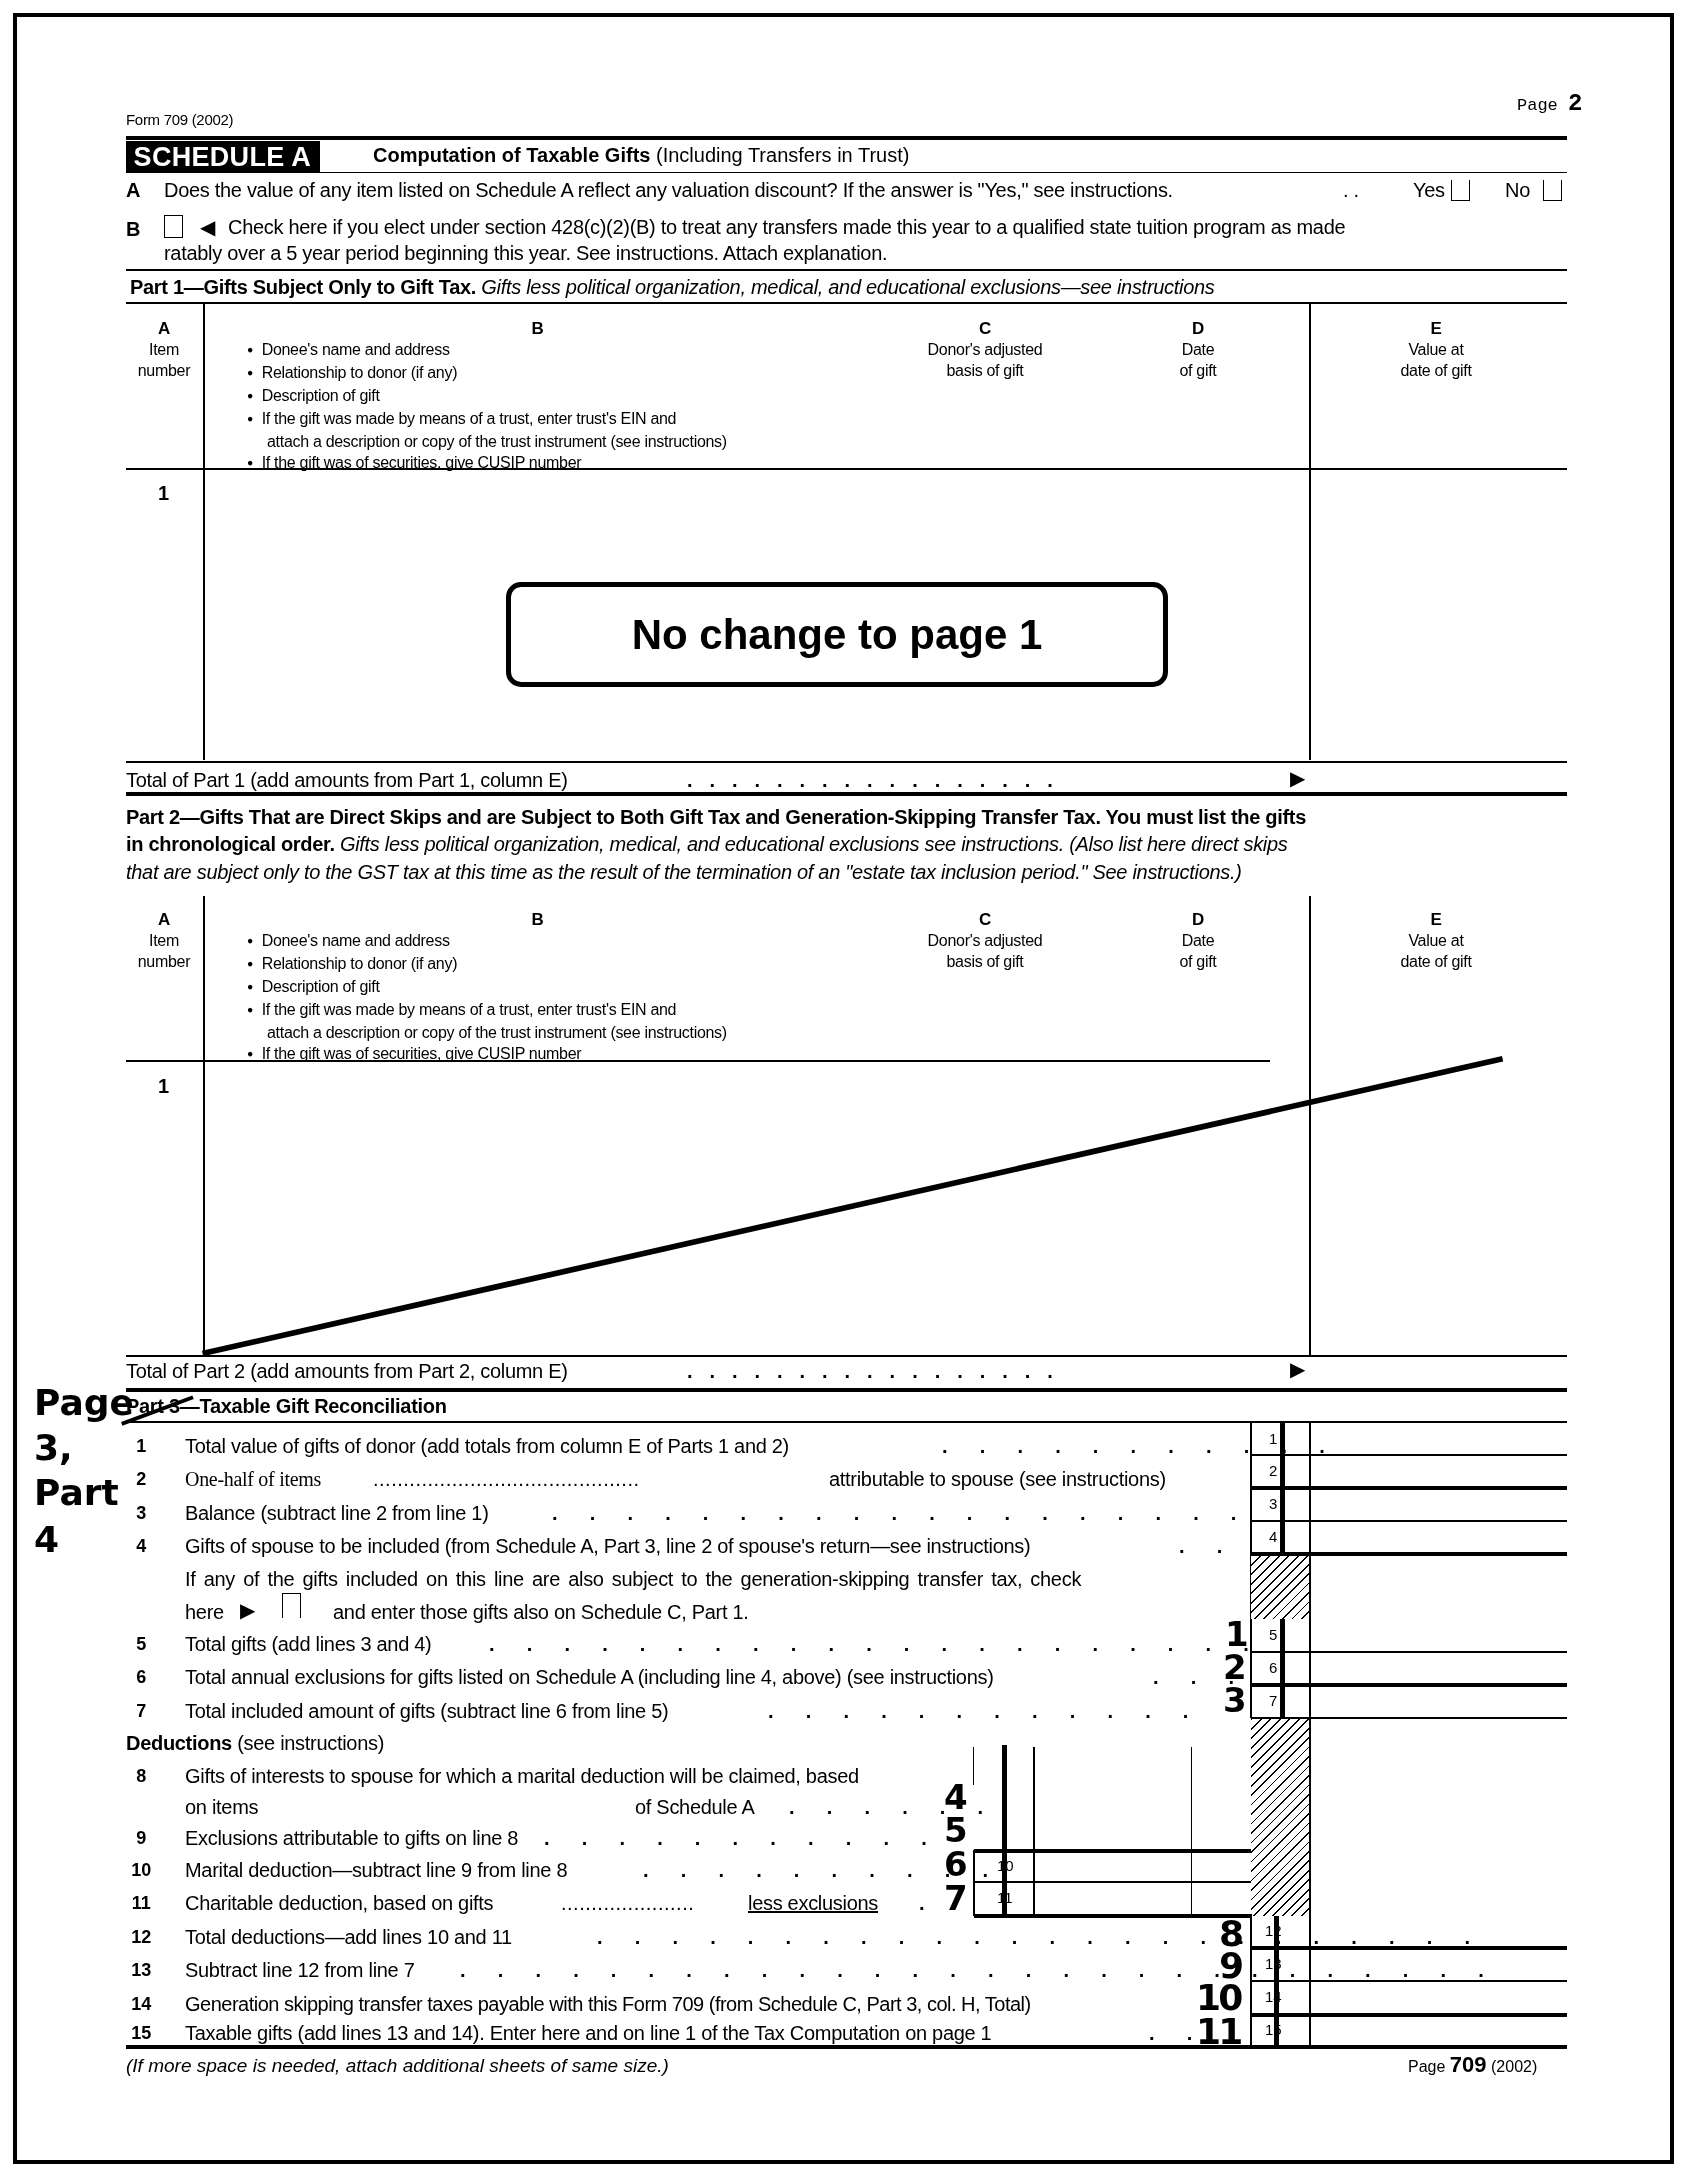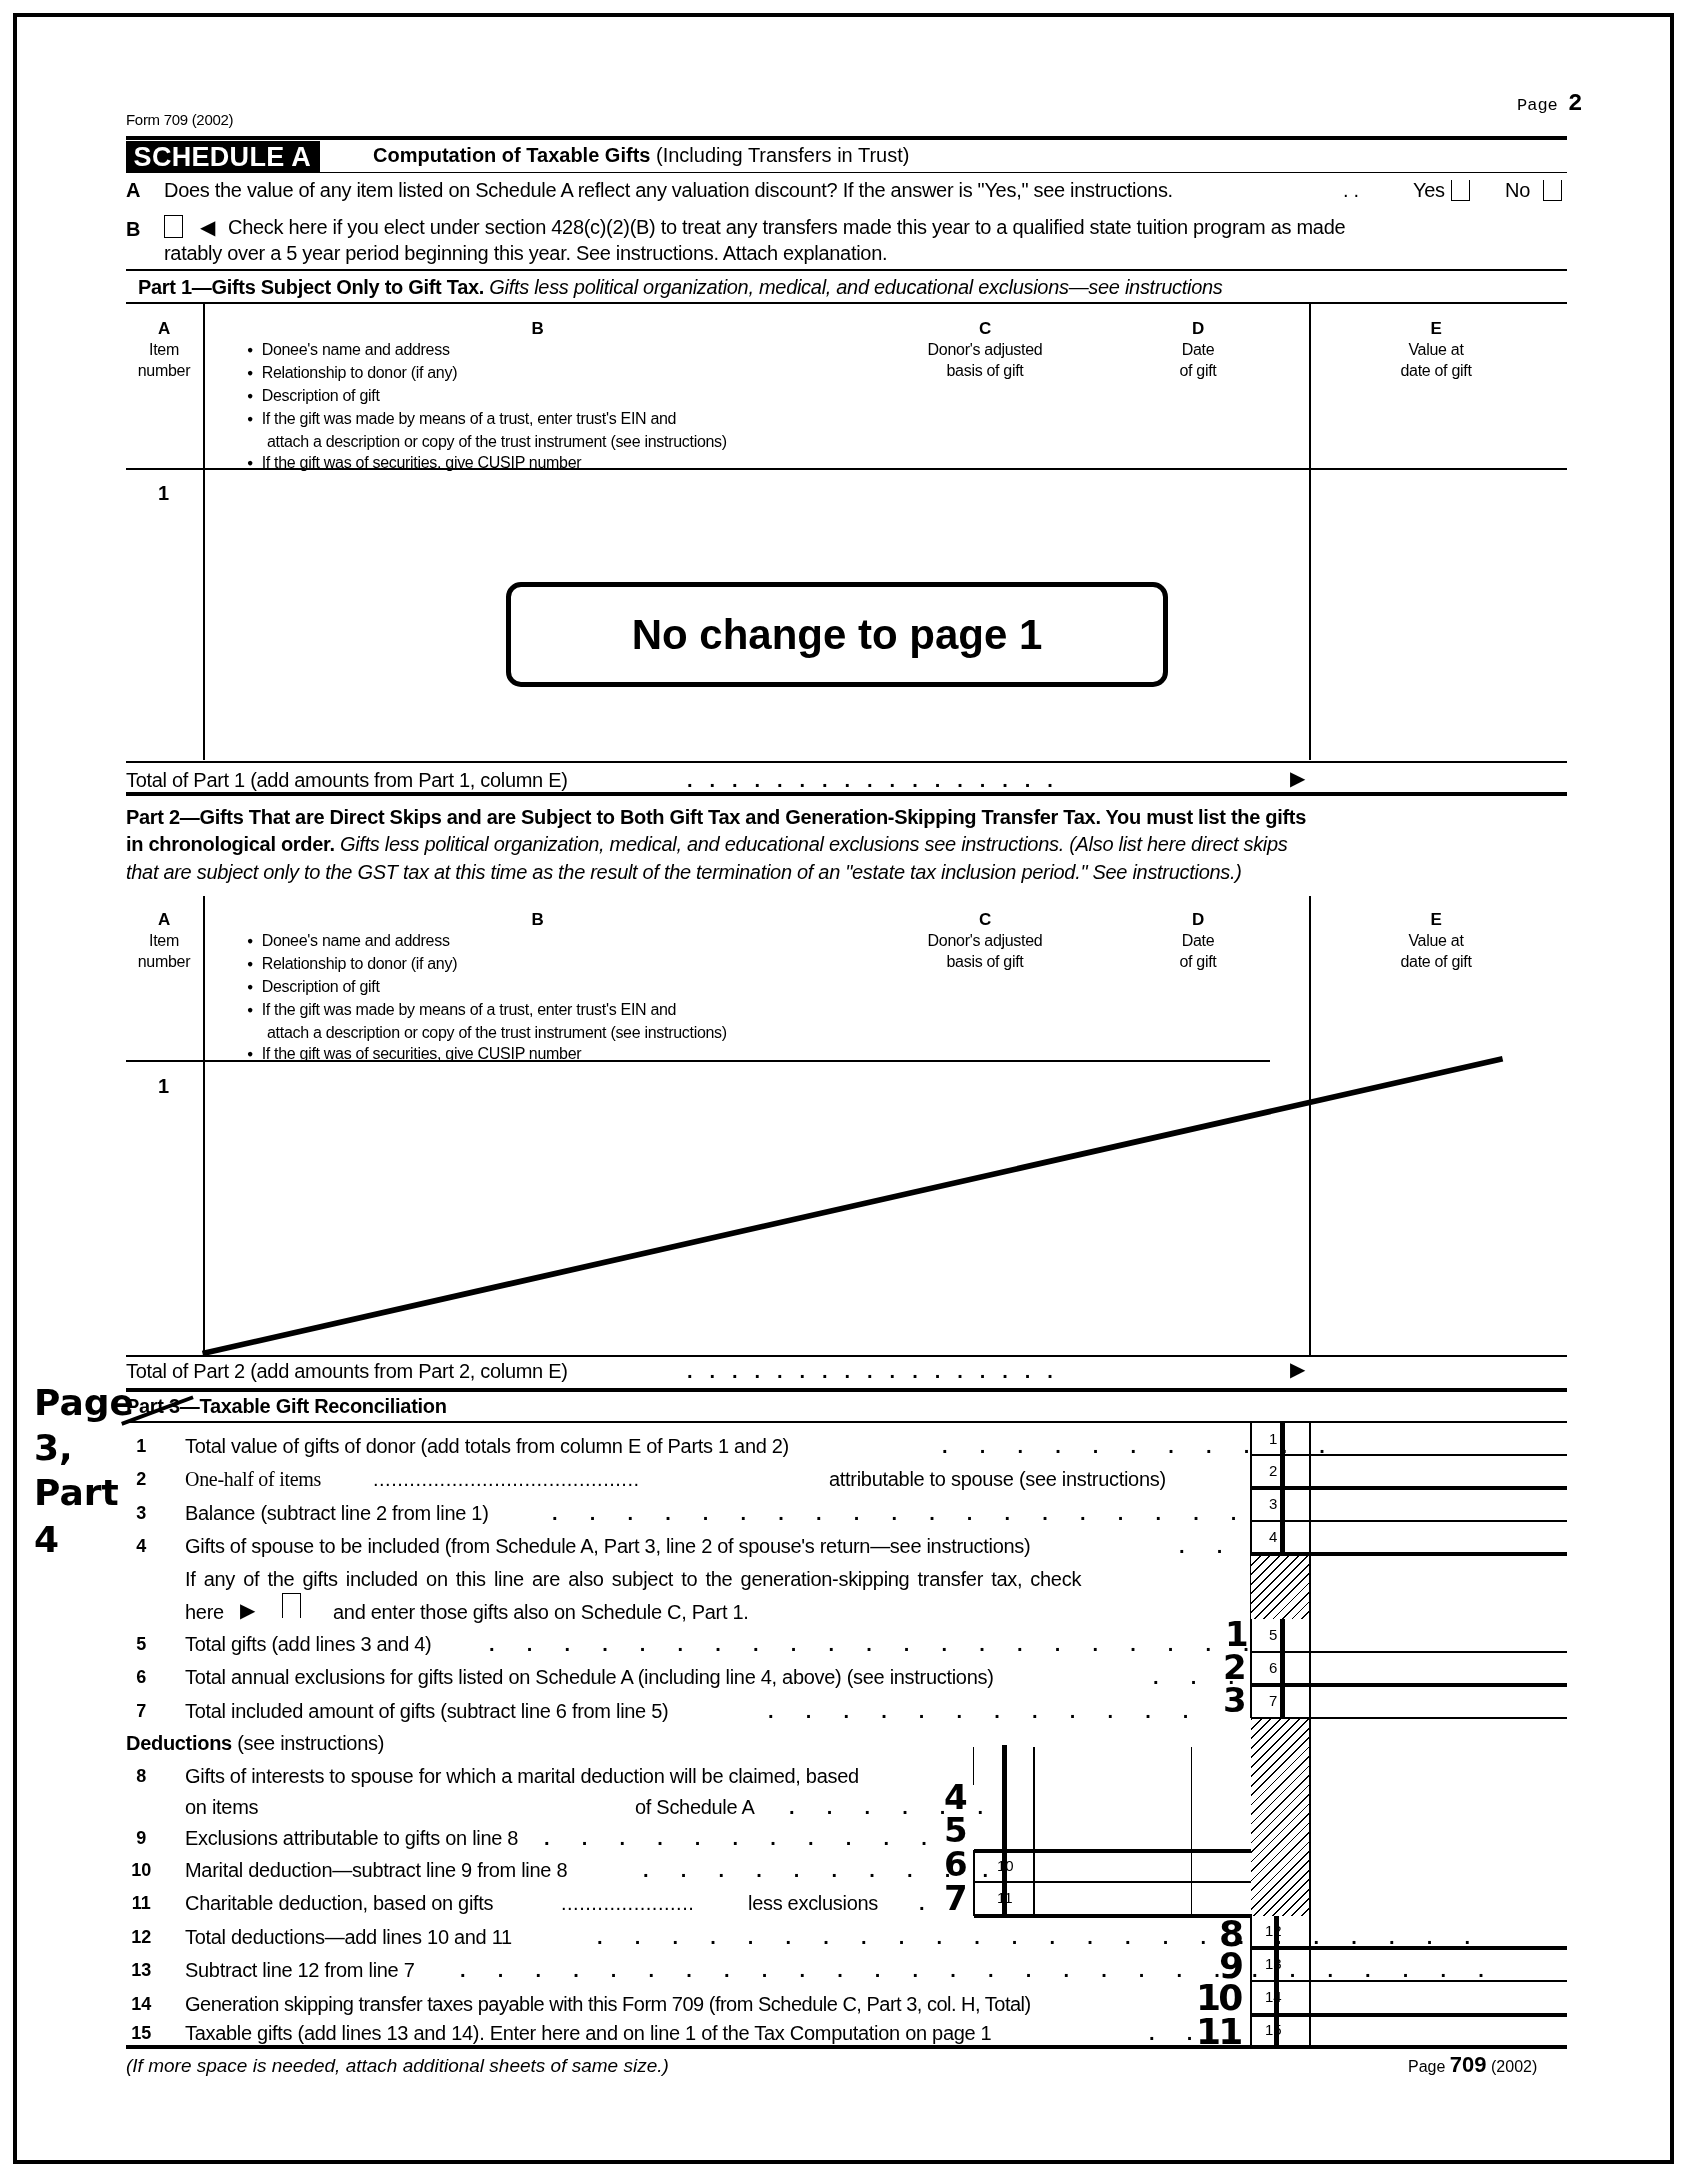--- a/index.html
+++ b/index.html
@@ -52,21 +52,21 @@
 <div class="t md" style="left:1505px;top:180px;">No</div>
 <div class="box" style="left:1543px;top:180px;width:19px;height:21px;border-top:none;"></div>
 
 <div class="t md b" style="left:126px;top:219px;">B</div>
 <div class="box" style="left:164px;top:215px;width:19px;height:23px;"></div>
 <div class="t md" style="left:200px;top:217px;">◀</div>
 <div class="t md" style="left:228px;top:217px;">Check here if you elect under section 428(c)(2)(B) to treat any transfers made this year to a qualified state tuition program as made</div>
 <div class="t md" style="left:164px;top:243px;">ratably over a 5 year period beginning this year. See instructions. Attach explanation.</div>
 <div class="hl" style="left:126px;top:269px;width:1441px;height:1.9px;"></div>
 
-<div class="t md" style="left:138px;top:277px;"><span class="b">Part 1—Gifts Subject Only to Gift Tax.</span> <span class="i">Gifts less political organization, medical, and educational exclusions—see instructions</span></div>
+<div class="t md" style="left:130px;top:277px;"><span class="b">Part 1—Gifts Subject Only to Gift Tax.</span> <span class="i">Gifts less political organization, medical, and educational exclusions—see instructions</span></div>
 
 <div class="hl" style="left:126px;top:302px;width:1441px;height:1.9px;"></div>
 <div class="vl" style="left:203px;top:302px;height:458px;width:1.9px;"></div>
 <div class="vl" style="left:1309px;top:302px;height:458px;width:1.9px;"></div>
 <div class="hl" style="left:126px;top:468px;width:1441px;height:1.9px;"></div>
 
 <div class="colhead" style="left:127px;top:318px;width:74px;">
   <div class="letter">A</div>
   <div>Item</div>
   <div>number</div>
@@ -271,21 +271,21 @@
 <div class="t md" style="left:185px;top:1828px;">Exclusions attributable to gifts on line 8</div>
 <div class="t md b dots" style="left:544px;top:1828px;">. . . . . . . . . . .</div>
 
 <div class="lnum" style="left:127px;top:1860px;">10</div>
 <div class="t md" style="left:185px;top:1860px;">Marital deduction—subtract line 9 from line 8</div>
 <div class="t md b dots" style="left:643px;top:1860px;">. . . . . . . . . .</div>
 
 <div class="lnum" style="left:127px;top:1893px;">11</div>
 <div class="t md" style="left:185px;top:1893px;">Charitable deduction, based on gifts</div>
 <div class="t md" style="left:561px;top:1893px;letter-spacing:0.5px;">......................</div>
-<div class="t md" style="left:748px;top:1893px;">less exclusions</div>
+<div class="t md" style="left:748px;top:1893px;text-decoration:underline;">less exclusions</div>
 <div class="t md b" style="left:919px;top:1893px;">.</div>
 
 <div class="lnum" style="left:127px;top:1927px;">12</div>
 <div class="t md" style="left:185px;top:1927px;">Total deductions—add lines 10 and 11</div>
 <div class="t md b dots" style="left:597px;top:1927px;">. . . . . . . . . . . . . . . . . . . . . . . .</div>
 
 <div class="lnum" style="left:127px;top:1960px;">13</div>
 <div class="t md" style="left:185px;top:1960px;">Subtract line 12 from line 7</div>
 <div class="t md b dots" style="left:460px;top:1960px;">. . . . . . . . . . . . . . . . . . . . . . . . . . . .</div>
 

